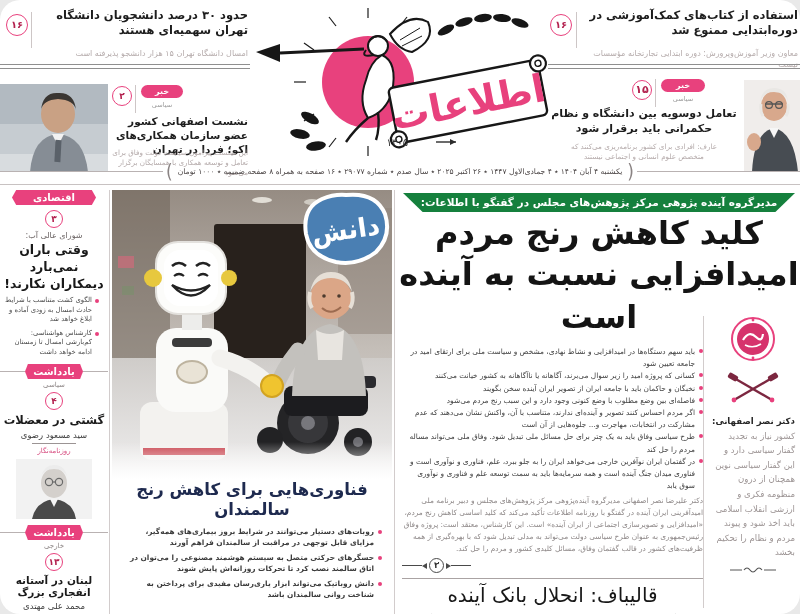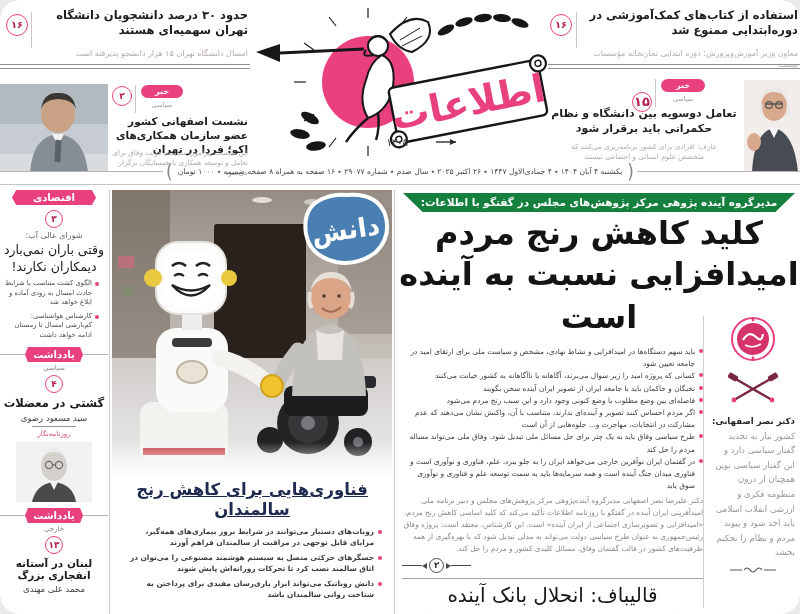--- a/index.html
+++ b/index.html
@@ -27,35 +27,35 @@
   .vr{position:absolute;width:1px;background:#d2cccc;}
   
   #col-left{position:absolute;left:0;top:190px;width:108px;bottom:0;text-align:center;}
   .ribbon{background:#e8417d;color:#fff;font-weight:bold;font-size:10px;height:15px;line-height:15px;
           margin:0 auto;clip-path:polygon(5% 0,95% 0,100% 50%,95% 100%,5% 100%,0 50%);}
   .ribwrap{display:flex;align-items:center;margin-top:7px;}
   .ribwrap .side{flex:1;height:1px;background:#b9b2b2;}
   .pgc{width:16px;height:16px;border:1.4px solid #e8417d;border-radius:50%;color:#b3224f;font-size:9px;
        font-weight:bold;line-height:16px;margin:5px auto 3px;background:#fff;}
   .kick{font-size:8px;color:#6b6464;}
-  .lhead{font-size:12.5px;font-weight:400;color:#191919;line-height:17px;padding:1px 3px 0;}
+  .lhead{font-size:12.5px;font-weight:700;color:#191919;line-height:17px;padding:1px 3px 0;}
   .lblts{text-align:right;padding:4px 9px 0 5px;}
   .lb{position:relative;font-size:6.8px;line-height:9.5px;color:#4a4a4a;margin-bottom:4px;padding-right:7px;}
   .dot::before{content:"";position:absolute;right:0;top:3px;width:4px;height:4px;border-radius:50%;background:#e8417d;}
   .rib-sub{font-size:7px;color:#8a8383;margin-top:2px;}
   .lhead2{font-size:11.5px;font-weight:800;color:#1b1b1b;margin-top:3px;}
   .auth{font-size:8.5px;color:#3a3a3a;margin-top:3px;}
   .mini-hr{width:44px;height:1px;background:#9b9494;margin:3px auto;}
   .role{font-size:7px;color:#d64a7e;}
   .pphoto{display:block;margin:4px auto 0;}
   
   #col-center{position:absolute;left:112px;top:190px;width:280px;bottom:0;}
   .photo-wrap{position:relative;width:280px;height:289px;}
   .danesh{position:absolute;top:2px;right:2px;width:88px;height:74px;}
-  .sci-head{font-size:16.5px;font-weight:900;color:#1e2a4f;text-align:center;line-height:20px;margin-top:1px;text-decoration:underline;}
+  .sci-head{font-size:16.5px;font-weight:900;color:#1e2a4f;text-align:center;line-height:20px;margin-top:1px;}
   .sci-blts{text-align:right;padding:7px 10px 0 8px;}
   .sb{position:relative;font-size:7.4px;line-height:10.6px;color:#3c3c3c;margin-bottom:5px;padding-right:8px;font-weight:600;}
   
   #story{position:absolute;left:398px;top:190px;width:402px;}
   .kicker{margin:3px 5px 0;background:#15803d;color:#fff;font-weight:bold;font-size:10.5px;height:19px;
           line-height:19px;text-align:center;clip-path:polygon(0 0,100% 0,95% 100%,5% 100%);}
   .mh{font-size:32px;font-weight:900;color:#141414;text-align:center;line-height:43px;letter-spacing:-.5px;}
   .s1body{margin:7px 97px 0 4px;}
   .b1{position:relative;font-size:7.4px;line-height:12.2px;color:#414141;padding-right:8px;text-align:right;}
   .lede{font-size:7.4px;line-height:11.8px;color:#8e8888;margin-top:3px;text-align:right;}
@@ -158,21 +158,21 @@
 
   <div class="hblk" style="left:548px;top:4px;width:252px;height:58px;">
     <div class="badge abs" style="left:2px;top:10px;">۱۶</div>
     <div class="vb" style="left:28px;top:8px;height:36px;"></div>
     <div class="t-head abs" style="right:2px;top:4px;width:215px;">استفاده از کتاب‌های کمک‌آموزشی در دوره‌ابتدایی ممنوع شد</div>
     <div class="t-sub abs" style="right:2px;top:44px;width:215px;">معاون وزیر آموزش‌وپرورش: دوره ابتدایی تجارتخانه مؤسسات نیست</div>
   </div>
   <div class="dbl abs" style="left:548px;top:64px;width:252px;"></div>
 
   <div class="hblk" style="left:548px;top:72px;width:252px;height:102px;">
-    <div class="badge abs" style="left:84px;top:20px;width:18px;height:18px;line-height:18px;font-size:13px;">۱۵</div>
+    <div class="badge abs" style="left:84px;top:8px;width:18px;height:18px;line-height:18px;font-size:11px;">۱۵</div>
     <div class="vb" style="left:107px;top:7px;height:28px;"></div>
     <div class="pill abs" style="left:113px;top:7px;width:44px;">خبر</div>
     <div class="pill-sub abs" style="left:113px;top:21px;width:44px;">سیاسی</div>
     <svg class="abs" style="right:0;top:8px;" width="56" height="92" viewBox="0 0 56 92">
       <rect width="56" height="92" fill="#f0edeb"></rect>
       <ellipse cx="30" cy="26" rx="13" ry="15" fill="#d8a88c"></ellipse>
       <path d="M16 22 Q18 8 30 8 Q43 8 44 22 Q42 12 30 12 Q19 12 16 22Z" fill="#e9e7e4"></path>
       <path d="M17 24 Q16 32 19 36 M44 24 Q45 32 42 36" stroke="#e9e7e4" stroke-width="3" fill="none"></path>
       <line x1="21" y1="24" x2="39" y2="24" stroke="#555" stroke-width="1.4"></line>
       <circle cx="25" cy="25" r="3.4" fill="none" stroke="#555" stroke-width="1.2"></circle>

